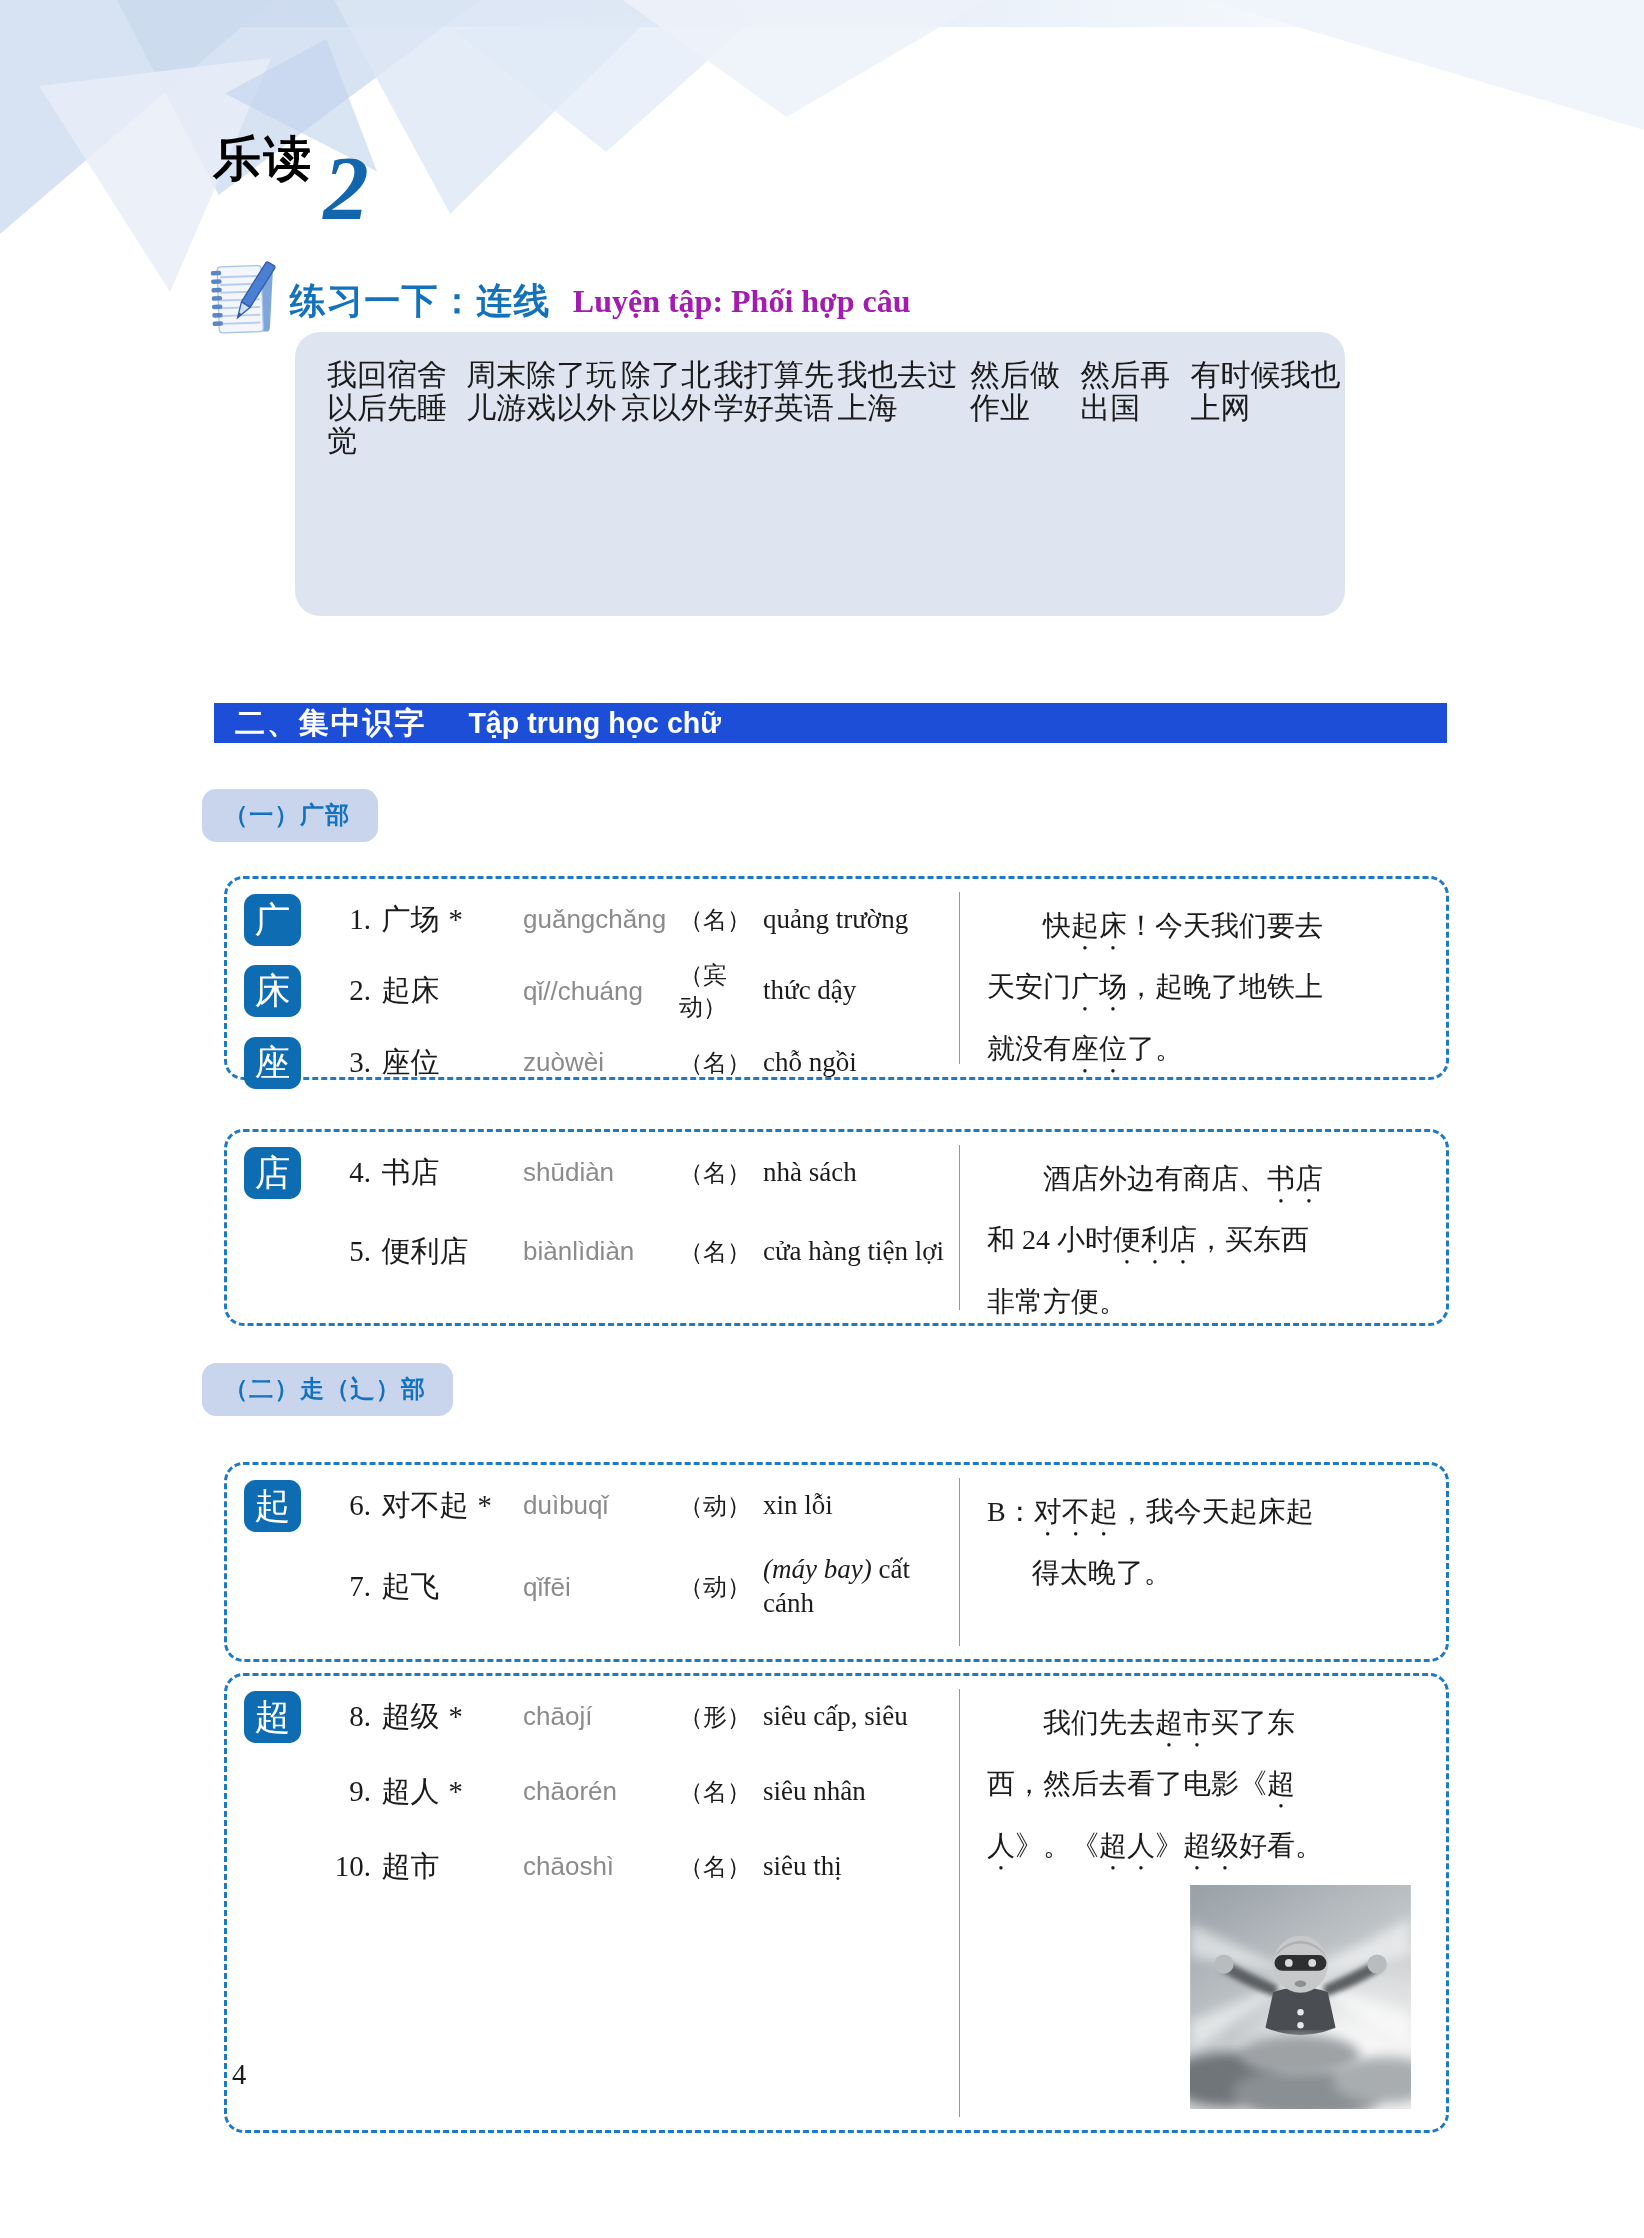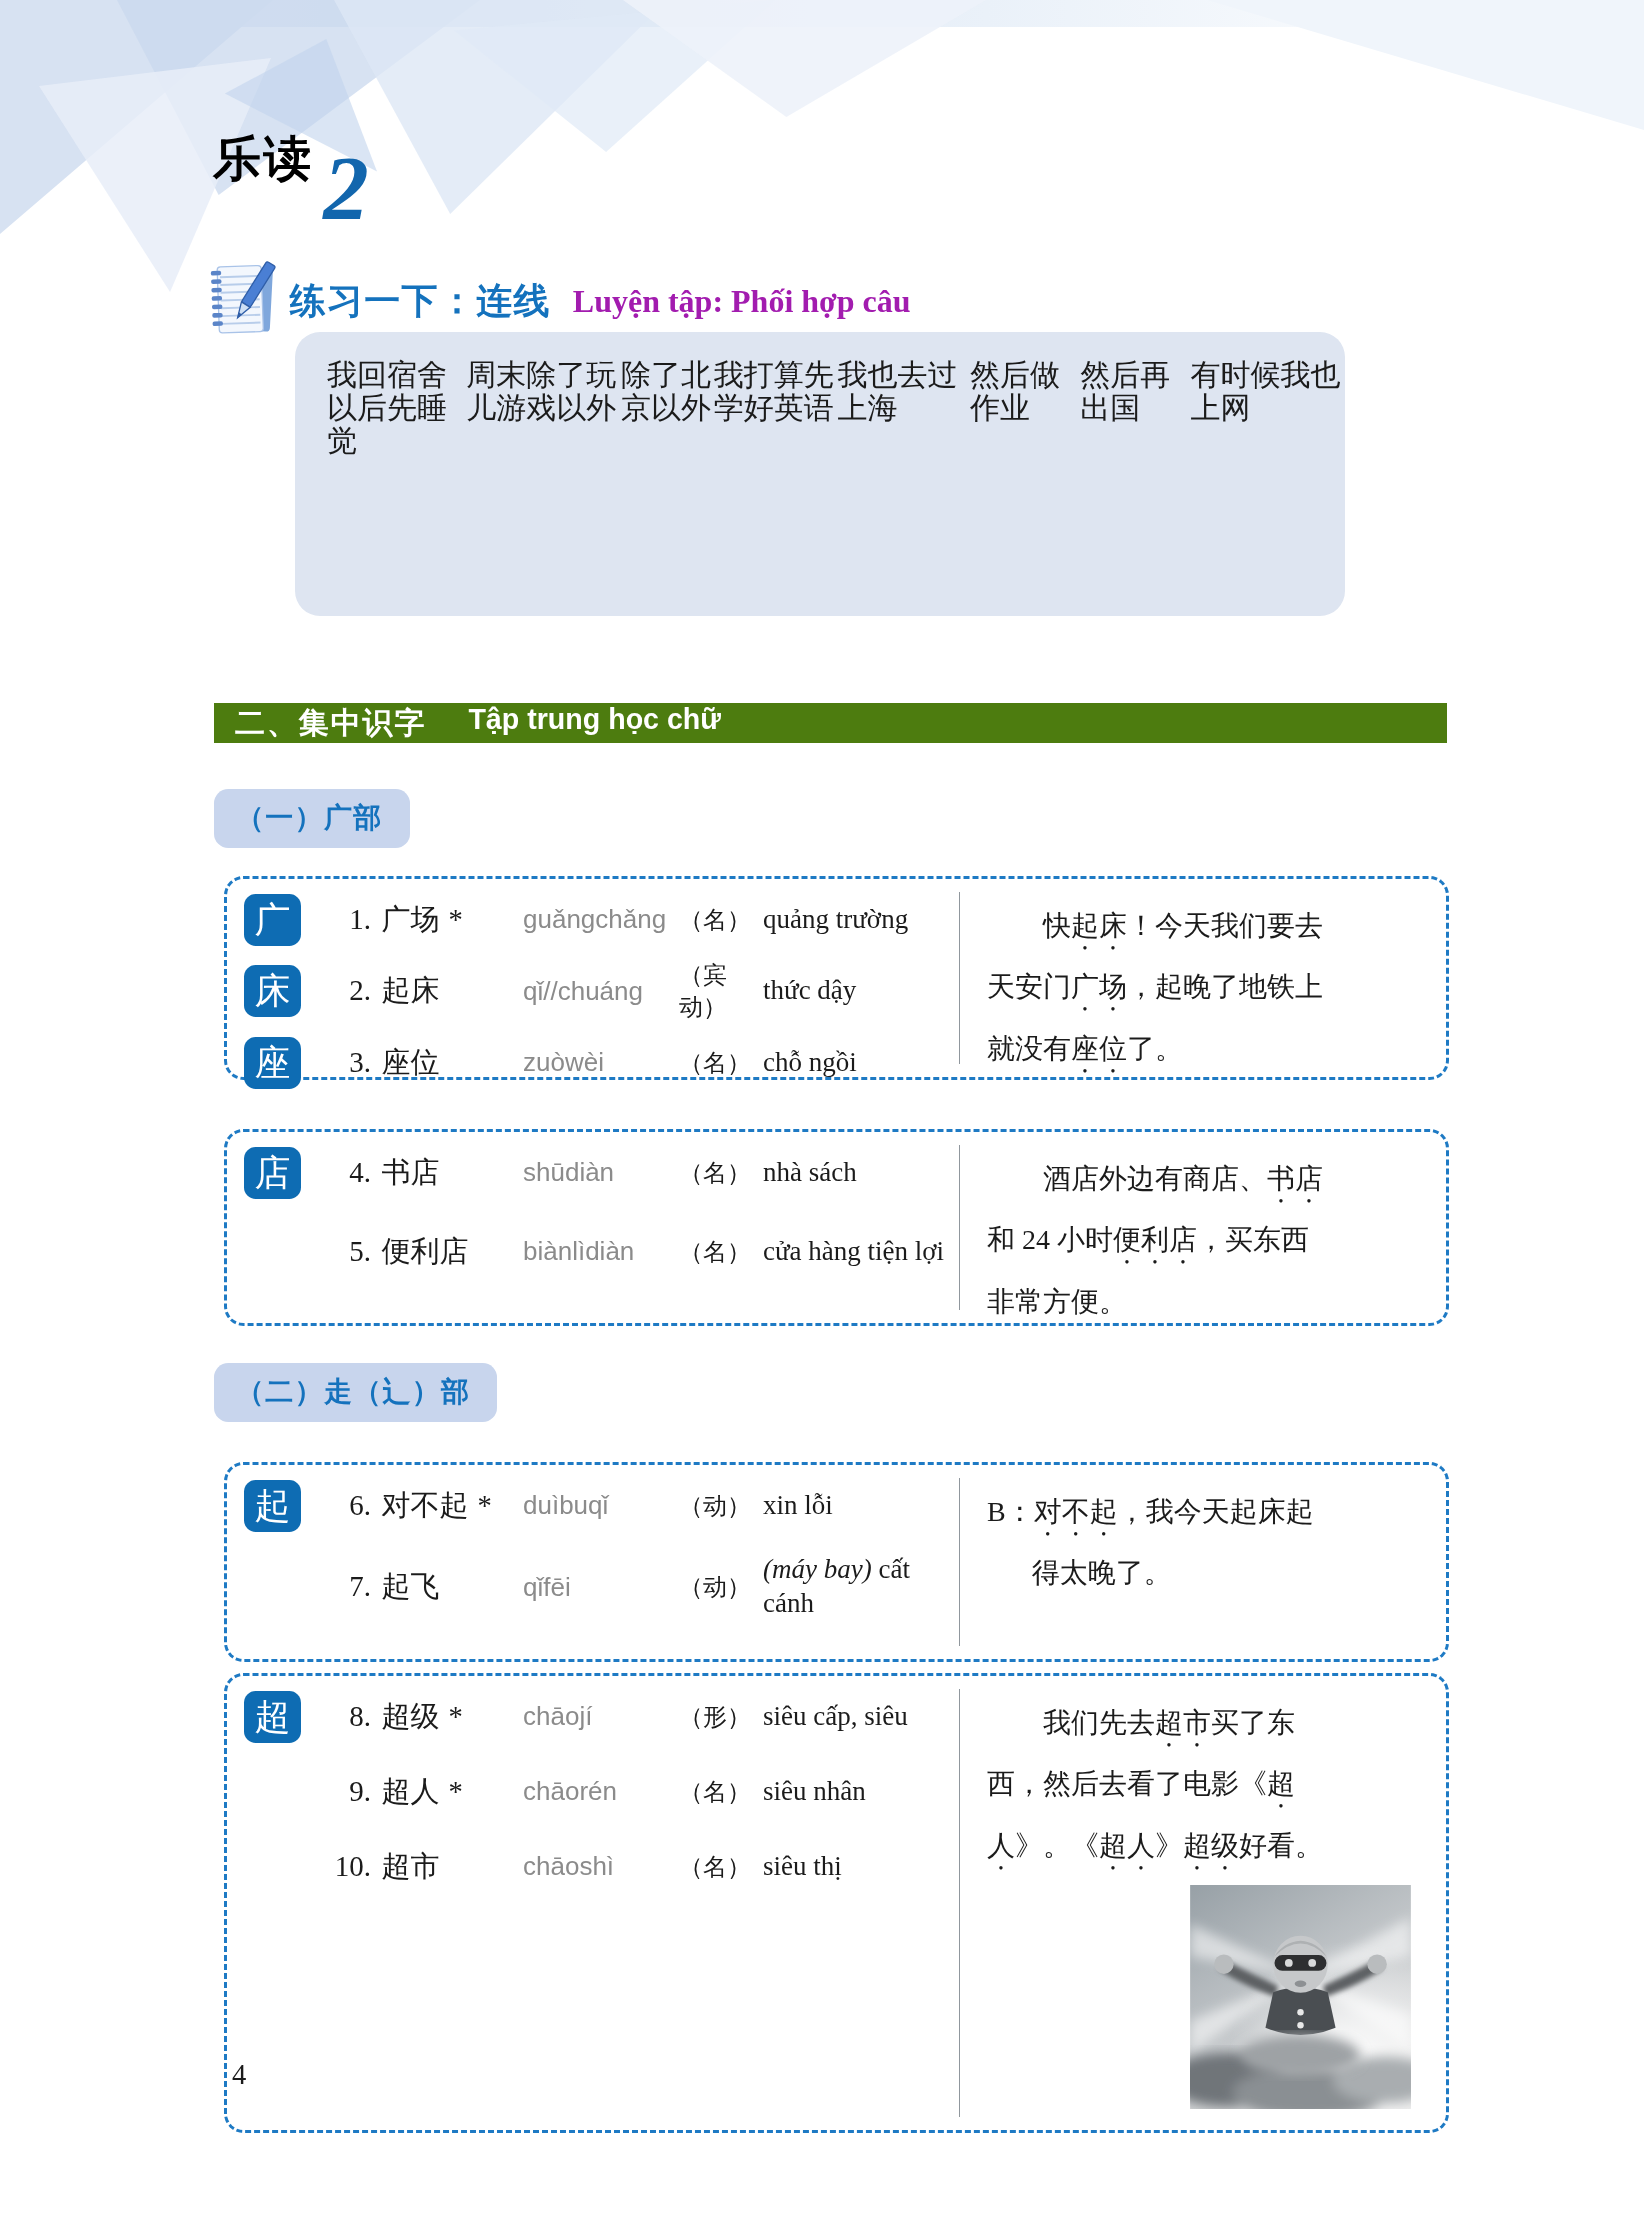--- a/index.html
+++ b/index.html
@@ -27,26 +27,26 @@
   .ex-header{left:209px;top:261px;display:flex;align-items:center;}
   .ex-cn{font-size:36px;font-weight:bold;color:#1472bd;margin-left:11.7px;letter-spacing:1.3px;font-family:"Liberation Sans",sans-serif;}
   .ex-vi{font-size:32px;font-weight:bold;color:#a21caf;margin-left:22px;font-family:"Liberation Serif",serif;}
   
   .match-box{left:295px;top:332px;width:1050px;height:284px;background:#dee5f1;border-radius:25px;
              display:flex;box-sizing:border-box;padding-top:26px;}
   .mcol{display:flex;row-gap:44px;}
   .mcol.left{width:726px;padding-left:32px;box-sizing:border-box;}
   .mrow{font-size:30px;line-height:1.1;}
   
-  .banner{left:214px;top:703px;width:1233px;height:40px;background:#4d7c0f;display:flex;box-sizing:border-box;padding-left:21px;}
+  .banner{left:214px;top:703px;width:1233px;height:40px;background:#1d4ed8;display:flex;align-items:center;box-sizing:border-box;padding-left:21px;}
   .banner-cn{color:#fff;font-size:30px;font-weight:bold;letter-spacing:1.9px;font-family:"Liberation Sans",sans-serif;}
   .banner-vi{color:#fff;font-size:28.6px;font-weight:bold;margin-left:42px;font-family:"Liberation Sans",sans-serif;}
   
-  .glabel{position:absolute;left:214px;background:#c8d5ed;border-radius:14.3px;color:#1472bd;
-          font-size:28px;font-weight:bold;padding:10.4px 27px 10.4px 22px;font-family:"Liberation Sans",sans-serif;letter-spacing:1.3px;}
+  .glabel{position:absolute;left:202px;background:#c8d5ed;border-radius:14.3px;color:#1472bd;
+          font-size:24px;font-weight:bold;padding:10.4px 27px 10.4px 22px;font-family:"Liberation Sans",sans-serif;letter-spacing:1.3px;}
   .g0{top:789px;}
   .g1{top:1363px;}
   
   .vbox{position:absolute;left:224px;width:1225px;border:3.2px dashed #1e7ac4;border-radius:19.5px;
         box-sizing:border-box;display:flex;background:#fff;}
   .b0{top:876px;height:204px;}
   .b1{top:1129px;height:197px;}
   .b2{top:1462px;height:200px;}
   .b3{top:1673px;height:460px;}
   .vocab{width:732px;box-sizing:border-box;padding:14.3px 0 0 17px;flex:none;}

